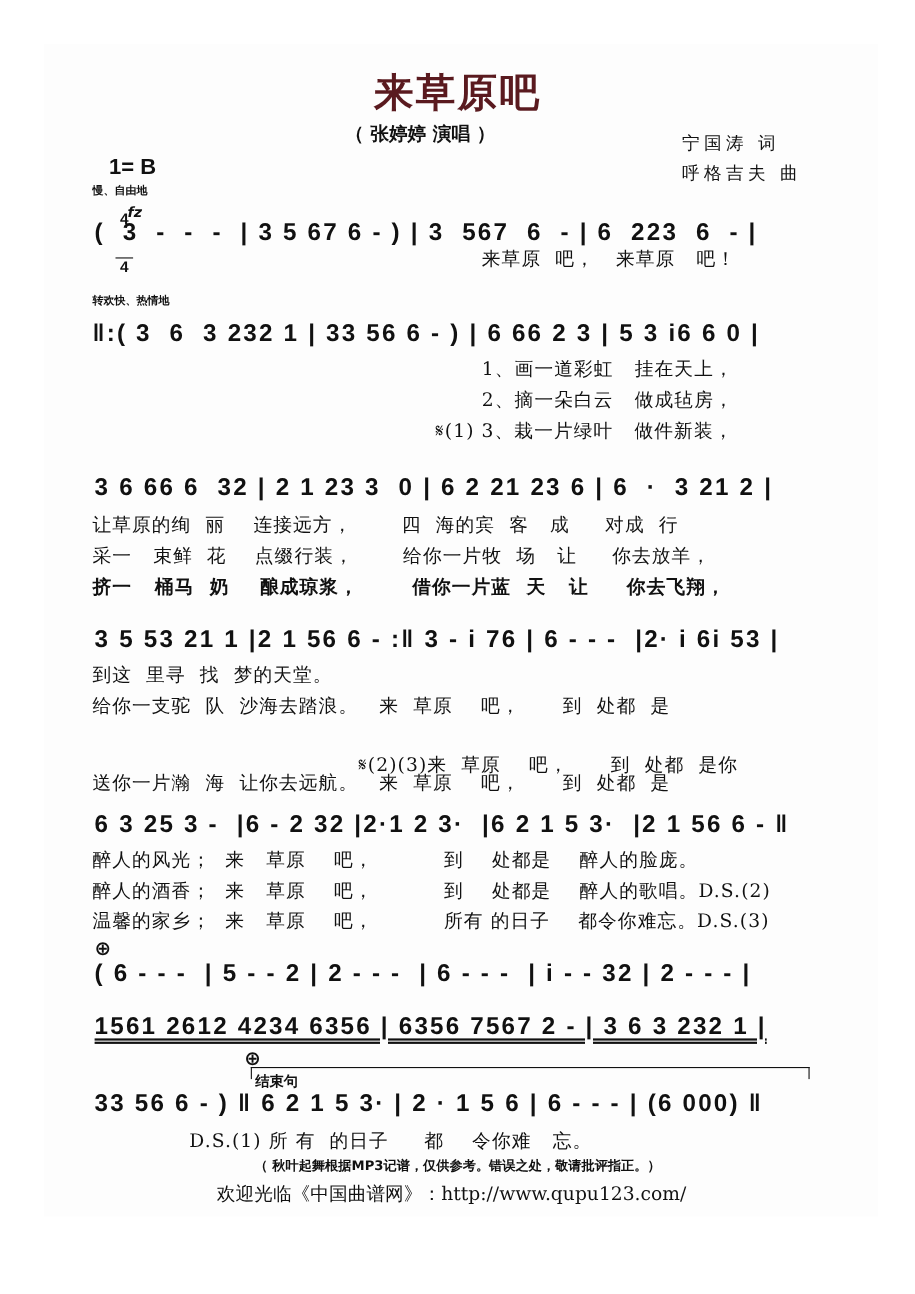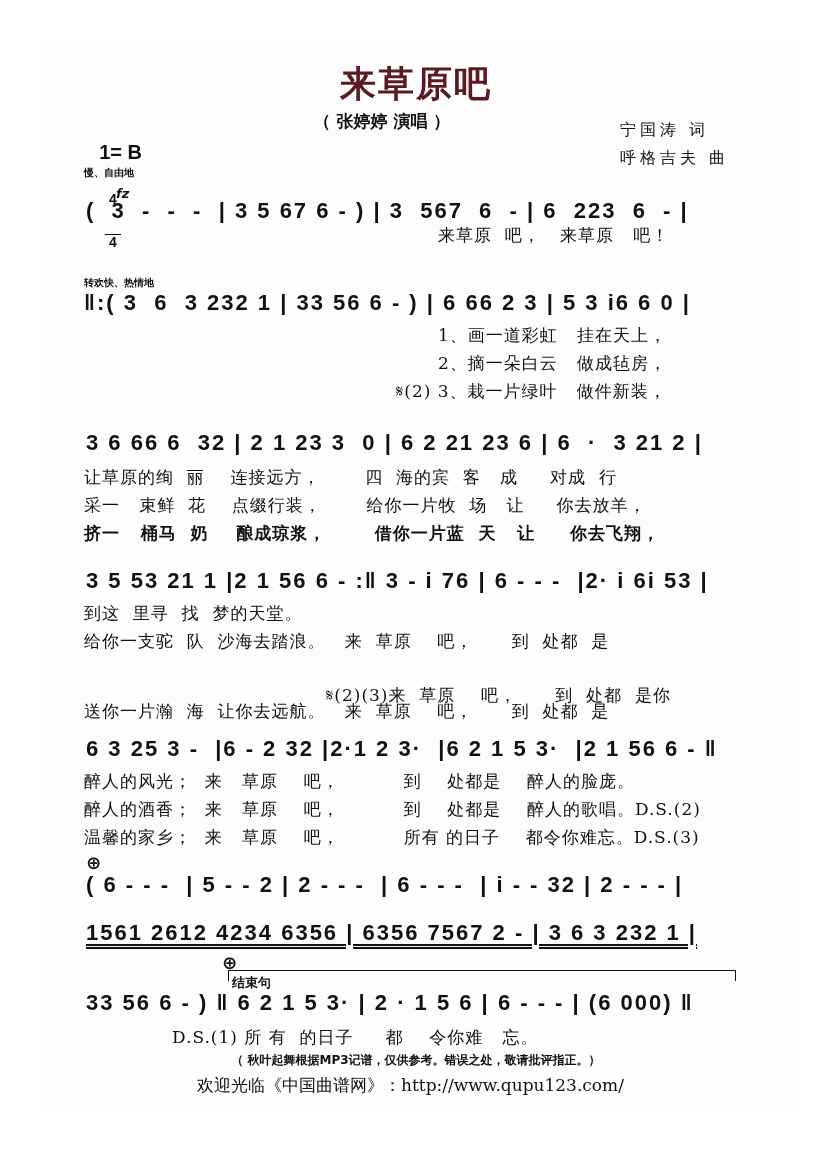--- a/index.html
+++ b/index.html
@@ -40,26 +40,26 @@
 </div>
 <div class="abs credit" style="left:620px; top:120px;">宁国涛 词</div>
 <div class="abs credit" style="left:620px; top:148px;">呼格吉夫 曲</div>
 
 <div class="abs tempo" style="left:84px; top:166px;">慢、自由地</div>
 
 <div class="abs note-small" style="left:116px; top:186px; font-style:italic;">fz</div>
 <div class="abs notes" style="left:86px; top:198px;">(  3  -  -  -  | 3 5 67 6 - ) | 3  567  6  - | 6  223  6  - |</div>
 <div class="abs lyric" style="left:418px; top:224px;margin-left:20px;">来草原  吧，   来草原   吧！</div>
 
-<div class="abs tempo" style="left:84px; top:266px;margin-top:10px;">转欢快、热情地</div>
+<div class="abs tempo" style="left:84px; top:266px;">转欢快、热情地</div>
 
 <div class="abs notes" style="left:84px; top:290px;">‖:( 3  6  3 232 1 | 33 56 6 - ) | 6 66 2 3 | 5 3 i6 6 0 |</div>
 <div class="abs lyric" style="left:438px; top:324px;">1、画一道彩虹   挂在天上，</div>
 <div class="abs lyric" style="left:438px; top:352px;">2、摘一朵白云   做成毡房，</div>
-<div class="abs lyric" style="left:396px; top:380px;">𝄋(2) 3、栽一片绿叶   做件新装，</div>
+<div class="abs lyric" style="left:396px; top:380px;">𝄋(1) 3、栽一片绿叶   做件新装，</div>
 
 <div class="abs notes" style="left:86px; top:430px;">3 6 66 6  32 | 2 1 23 3  0 | 6 2 21 23 6 | 6  ·  3 21 2 |</div>
 <div class="abs lyric" style="left:84px; top:466px;">让草原的绚  丽    连接远方，       四  海的宾  客   成     对成  行</div>
 <div class="abs lyric" style="left:84px; top:494px;">采一   束鲜  花    点缀行装，       给你一片牧  场   让     你去放羊，</div>
 <div class="abs lyric" style="left:84px; top:522px;font-weight:bold;">挤一   桶马  奶    酿成琼浆，       借你一片蓝  天   让     你去飞翔，</div>
 
 <div class="abs notes" style="left:86px; top:568px;">3 5 53 21 1 |2 1 56 6 - :‖ 3 - i 76 | 6 - - -  |2· i 6i 53 |</div>
 <div class="abs lyric" style="left:84px; top:602px;">到这  里寻  找  梦的天堂。</div>
 <div class="abs lyric" style="left:84px; top:630px;">给你一支驼  队  沙海去踏浪。   来  草原    吧，      到  处都  是</div>
 <div class="abs lyric" style="left:84px; top:658px;margin-top:42px;">送你一片瀚  海  让你去远航。   来  草原    吧，      到  处都  是</div>

